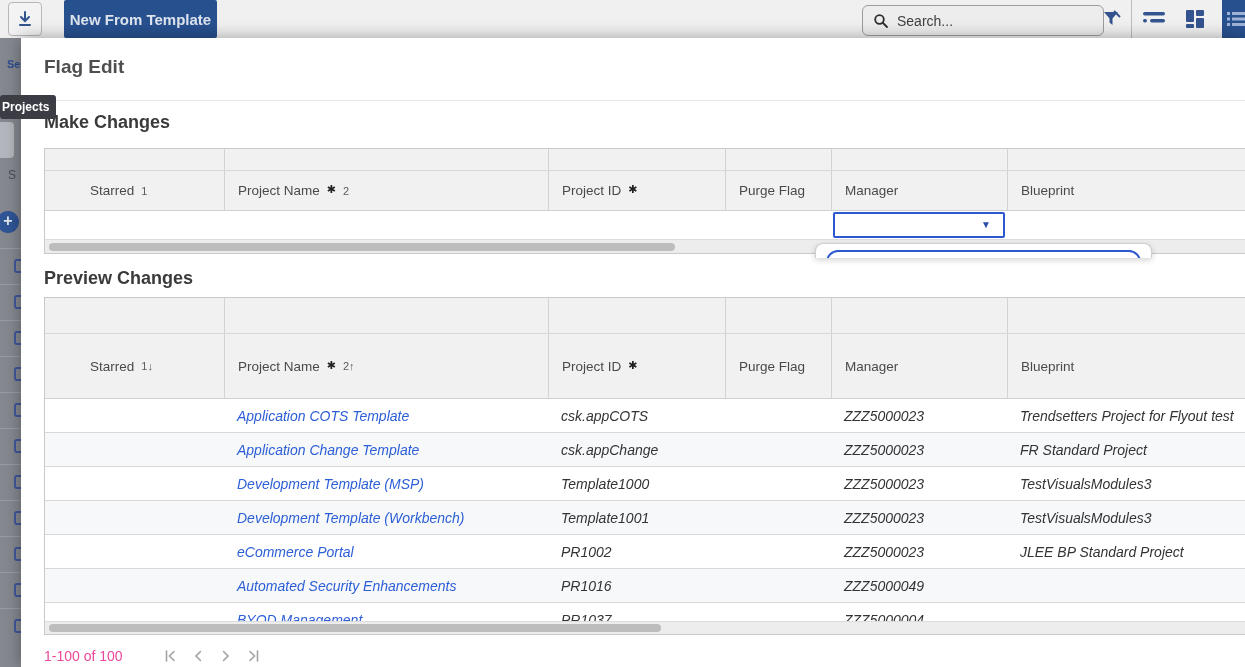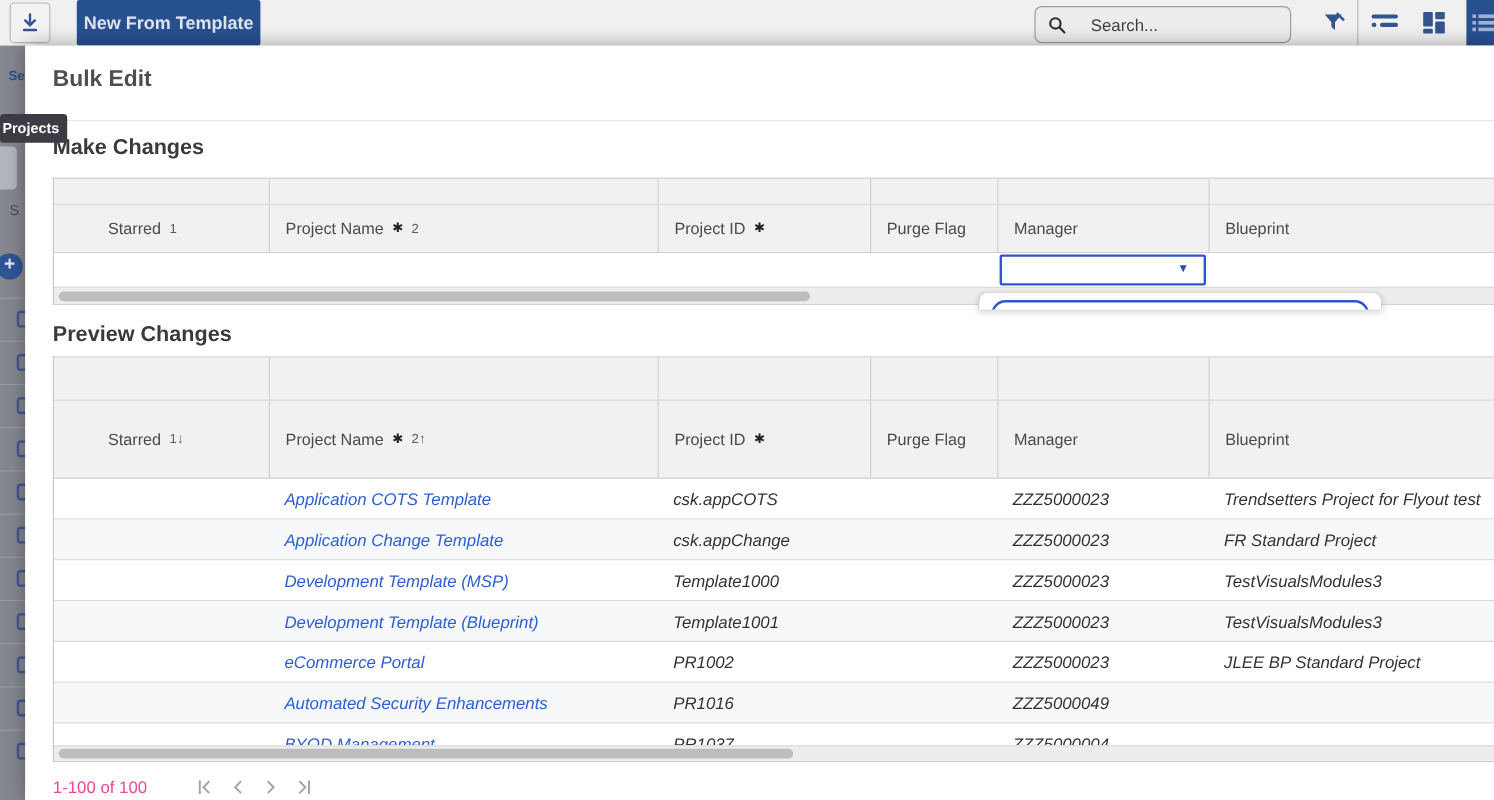--- a/index.html
+++ b/index.html
@@ -3,21 +3,21 @@
 <meta charset="utf-8">
 <style>
   * { margin:0; padding:0; box-sizing:border-box; }
   body { font-family:"Liberation Sans", sans-serif; background:#e8e8e8; }
   .stage { position:relative; width:1245px; height:667px; overflow:hidden; background:#f2f2f2; }
 
   
   .topbar { position:absolute; left:0; top:0; width:1245px; height:38px; background:#f0f0f1; z-index:1; }
   .tb-iconbtn { position:absolute; left:8px; top:2px; width:34px; height:34px; border:1px solid #b7b7b9; border-radius:4px; background:#f3f3f4; display:flex; align-items:center; justify-content:center; }
   .tb-newbtn { position:absolute; left:64px; top:0; width:153px; height:38px; background:#27508f; color:#dde4ee; font-size:15px; font-weight:700; border:none; border-radius:2px; display:flex; align-items:center; justify-content:center; cursor:pointer; }
-  .tb-search { position:absolute; left:862px; top:5px; width:214px; height:31px; border:1px solid #9d9da0; border-radius:6px; background:#ededee; display:flex; align-items:center; padding:0 10px; gap:20px; }
+  .tb-search { position:absolute; left:862px; top:5px; width:242px; height:31px; border:1px solid #9d9da0; border-radius:6px; background:#ededee; display:flex; align-items:center; padding:0 10px; gap:8px; }
   .tb-search input { border:none; outline:none; background:transparent; font-size:14px; color:#3c3c3c; width:160px; font-family:inherit; }
   .tb-search input::placeholder { color:#3f3f42; }
   .tb-filter { position:absolute; left:1096px; top:3px; width:32px; height:32px; display:flex; align-items:center; justify-content:center; }
   .tb-divider { position:absolute; left:1131px; top:0; width:1px; height:38px; background:#bcbcbe; }
   .tb-bars { position:absolute; left:1142px; top:8px; }
   .tb-layout { position:absolute; left:1184px; top:8px; }
   .tb-list-seg { position:absolute; left:1222px; top:0; width:23px; height:38px; background:#27508f; display:flex; align-items:center; justify-content:flex-start; padding-left:4px; }
 
   
   .sidebar { position:absolute; left:0; top:38px; width:21px; height:629px; background:#85888f; z-index:1; overflow:hidden; }
@@ -197,21 +197,21 @@
         </div>
       <div class="sb-item">
           <span class="sb-ic"></span>
         </div>
     </div>
   </div>
 
   <div class="tooltip">Projects</div>
 
   <div class="modal">
-    <div class="m-title">Bulk Edit</div>
+    <div class="m-title">Flag Edit</div>
     <div class="m-divider"></div>
 
     <div class="m-h2 h-make">Make Changes</div>
 
     <div class="table t-make">
       <div class="grid grouprow">
         <div class="gcell"></div>
           <div class="gcell"></div>
           <div class="gcell"></div>
           <div class="gcell"></div>
@@ -327,21 +327,21 @@
               <a>Development Template (MSP)</a>
             </div>
           <div class="dcell">Template1000</div>
           <div class="dcell"></div>
           <div class="dcell">ZZZ5000023</div>
           <div class="dcell">TestVisualsModules3</div>
         </div>
         <div class="grid drow">
           <div class="dcell"></div>
           <div class="dcell">
-              <a>Development Template (Blueprint)</a>
+              <a>Development Template (Workbench)</a>
             </div>
           <div class="dcell">Template1001</div>
           <div class="dcell"></div>
           <div class="dcell">ZZZ5000023</div>
           <div class="dcell">TestVisualsModules3</div>
         </div>
         <div class="grid drow">
           <div class="dcell"></div>
           <div class="dcell">
               <a>eCommerce Portal</a>

